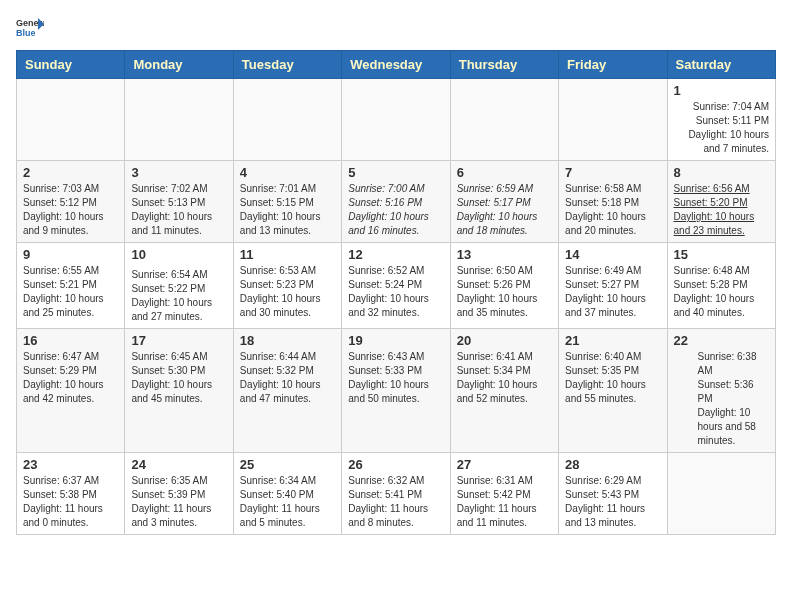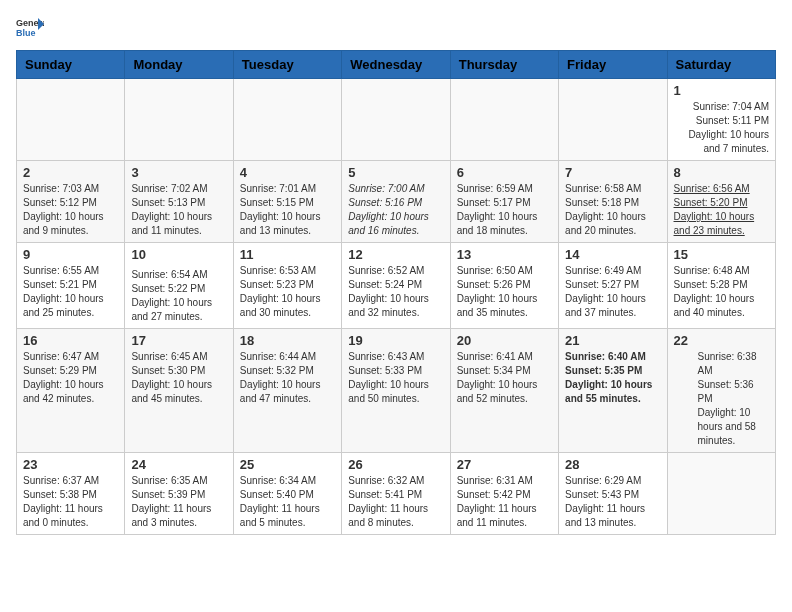--- a/index.html
+++ b/index.html
@@ -37,21 +37,21 @@
       font-size: 14px;
       color: #555;
     }
     .calendar {
       width: 100%;
       border-collapse: collapse;
       border: 1px solid #ccc;
     }
     .calendar thead tr th {
       background-color: #2a6db5;
-      color: #000000;
+      color: #fef9c3;
       font-size: 13px;
       font-weight: bold;
       padding: 6px 8px;
       text-align: left;
       border: 1px solid #2260a0;
     }
     .calendar tbody tr td {
       vertical-align: top;
       border: 1px solid #ccc;
       padding: 4px 6px;
@@ -151,21 +151,21 @@
 Daylight: 10 hours and 13 minutes.</div>
         </td>
         <td>
           <span class="day-number">5</span>
           <div class="day-info" style="white-space: pre-line; font-style: italic;">Sunrise: 7:00 AM
 Sunset: 5:16 PM
 Daylight: 10 hours and 16 minutes.</div>
         </td>
         <td>
           <span class="day-number">6</span>
-          <div class="day-info" style="white-space: pre-line;">Sunrise: 6:59 AM
+          <div class="day-info" style="white-space: pre-line; font-style: italic;">Sunrise: 6:59 AM
 Sunset: 5:17 PM
 Daylight: 10 hours and 18 minutes.</div>
         </td>
         <td>
           <span class="day-number">7</span>
           <div class="day-info" style="white-space: pre-line;">Sunrise: 6:58 AM
 Sunset: 5:18 PM
 Daylight: 10 hours and 20 minutes.</div>
         </td>
         <td>
@@ -245,21 +245,21 @@
 Daylight: 10 hours and 50 minutes.</div>
         </td>
         <td>
           <span class="day-number">20</span>
           <div class="day-info" style="white-space: pre-line;">Sunrise: 6:41 AM
 Sunset: 5:34 PM
 Daylight: 10 hours and 52 minutes.</div>
         </td>
         <td>
           <span class="day-number">21</span>
-          <div class="day-info" style="white-space: pre-line; font-weight: bold;">Sunrise: 6:40 AM
+          <div class="day-info" style="white-space: pre-line;">Sunrise: 6:40 AM
 Sunset: 5:35 PM
 Daylight: 10 hours and 55 minutes.</div>
         </td>
         <td>
           <span class="day-number">22</span>
           <div class="day-info" style="white-space: pre-line; margin-left: 24px;">Sunrise: 6:38 AM
 Sunset: 5:36 PM
 Daylight: 10 hours and 58 minutes.</div>
         </td>
       </tr>

